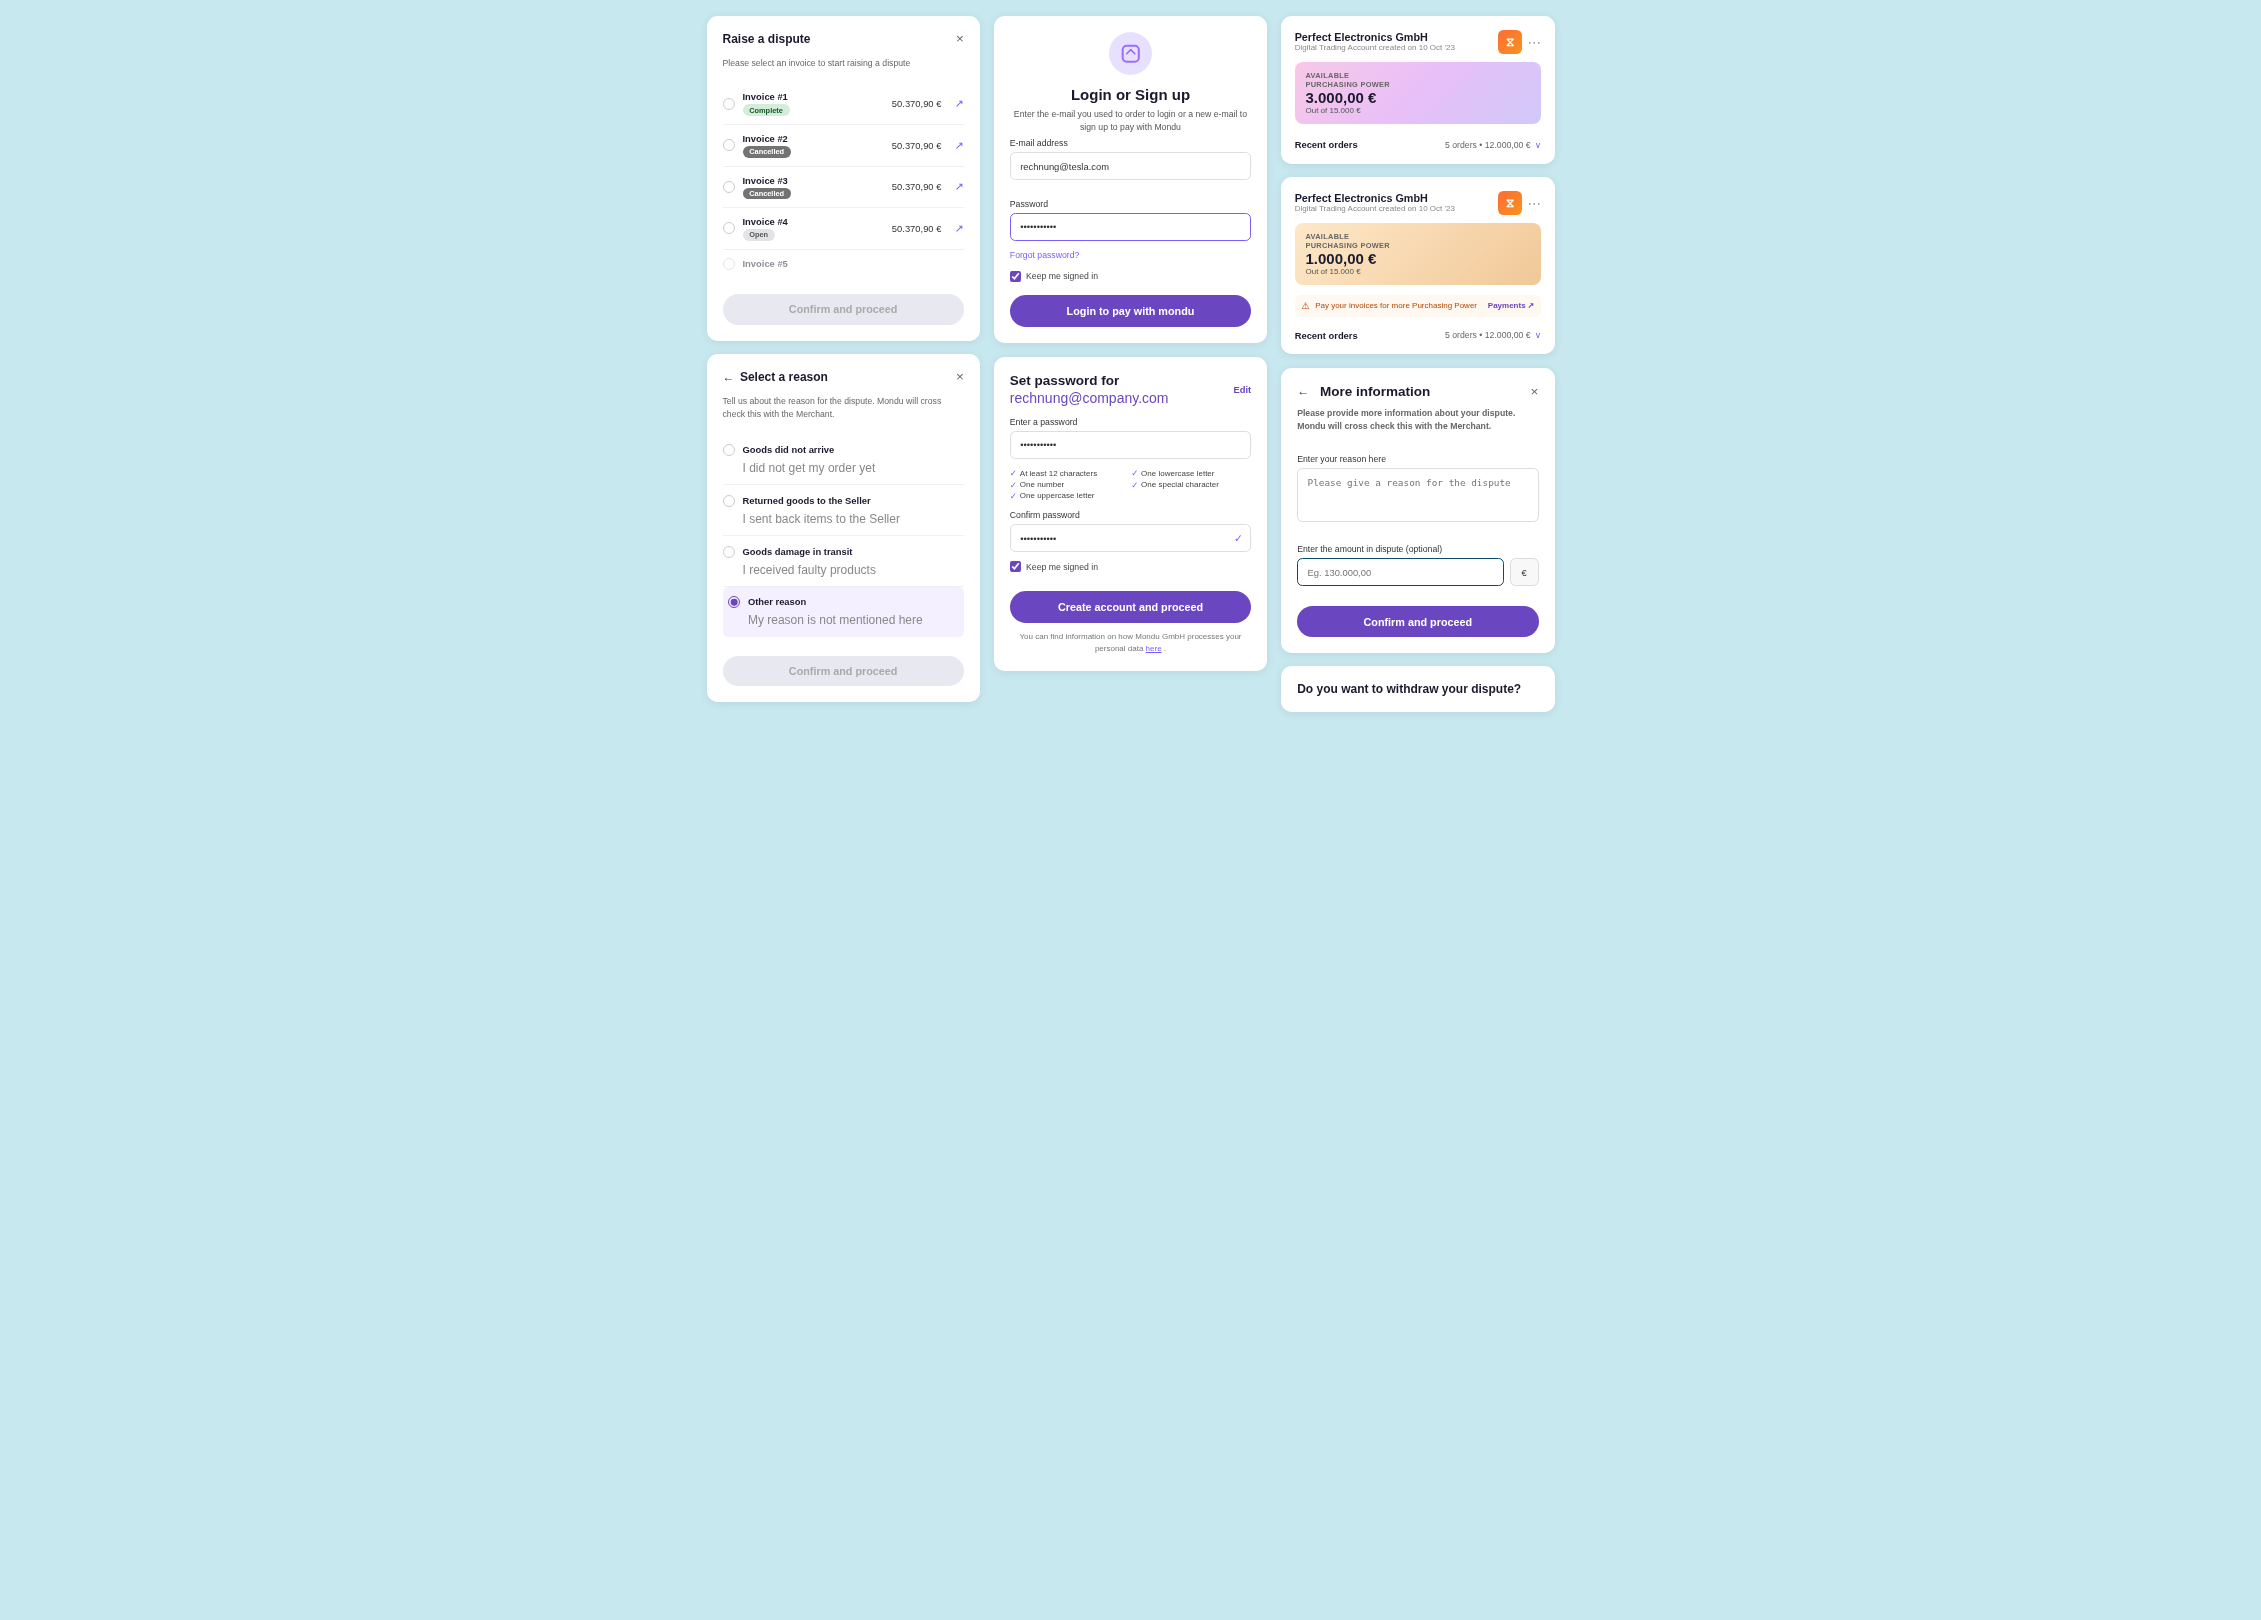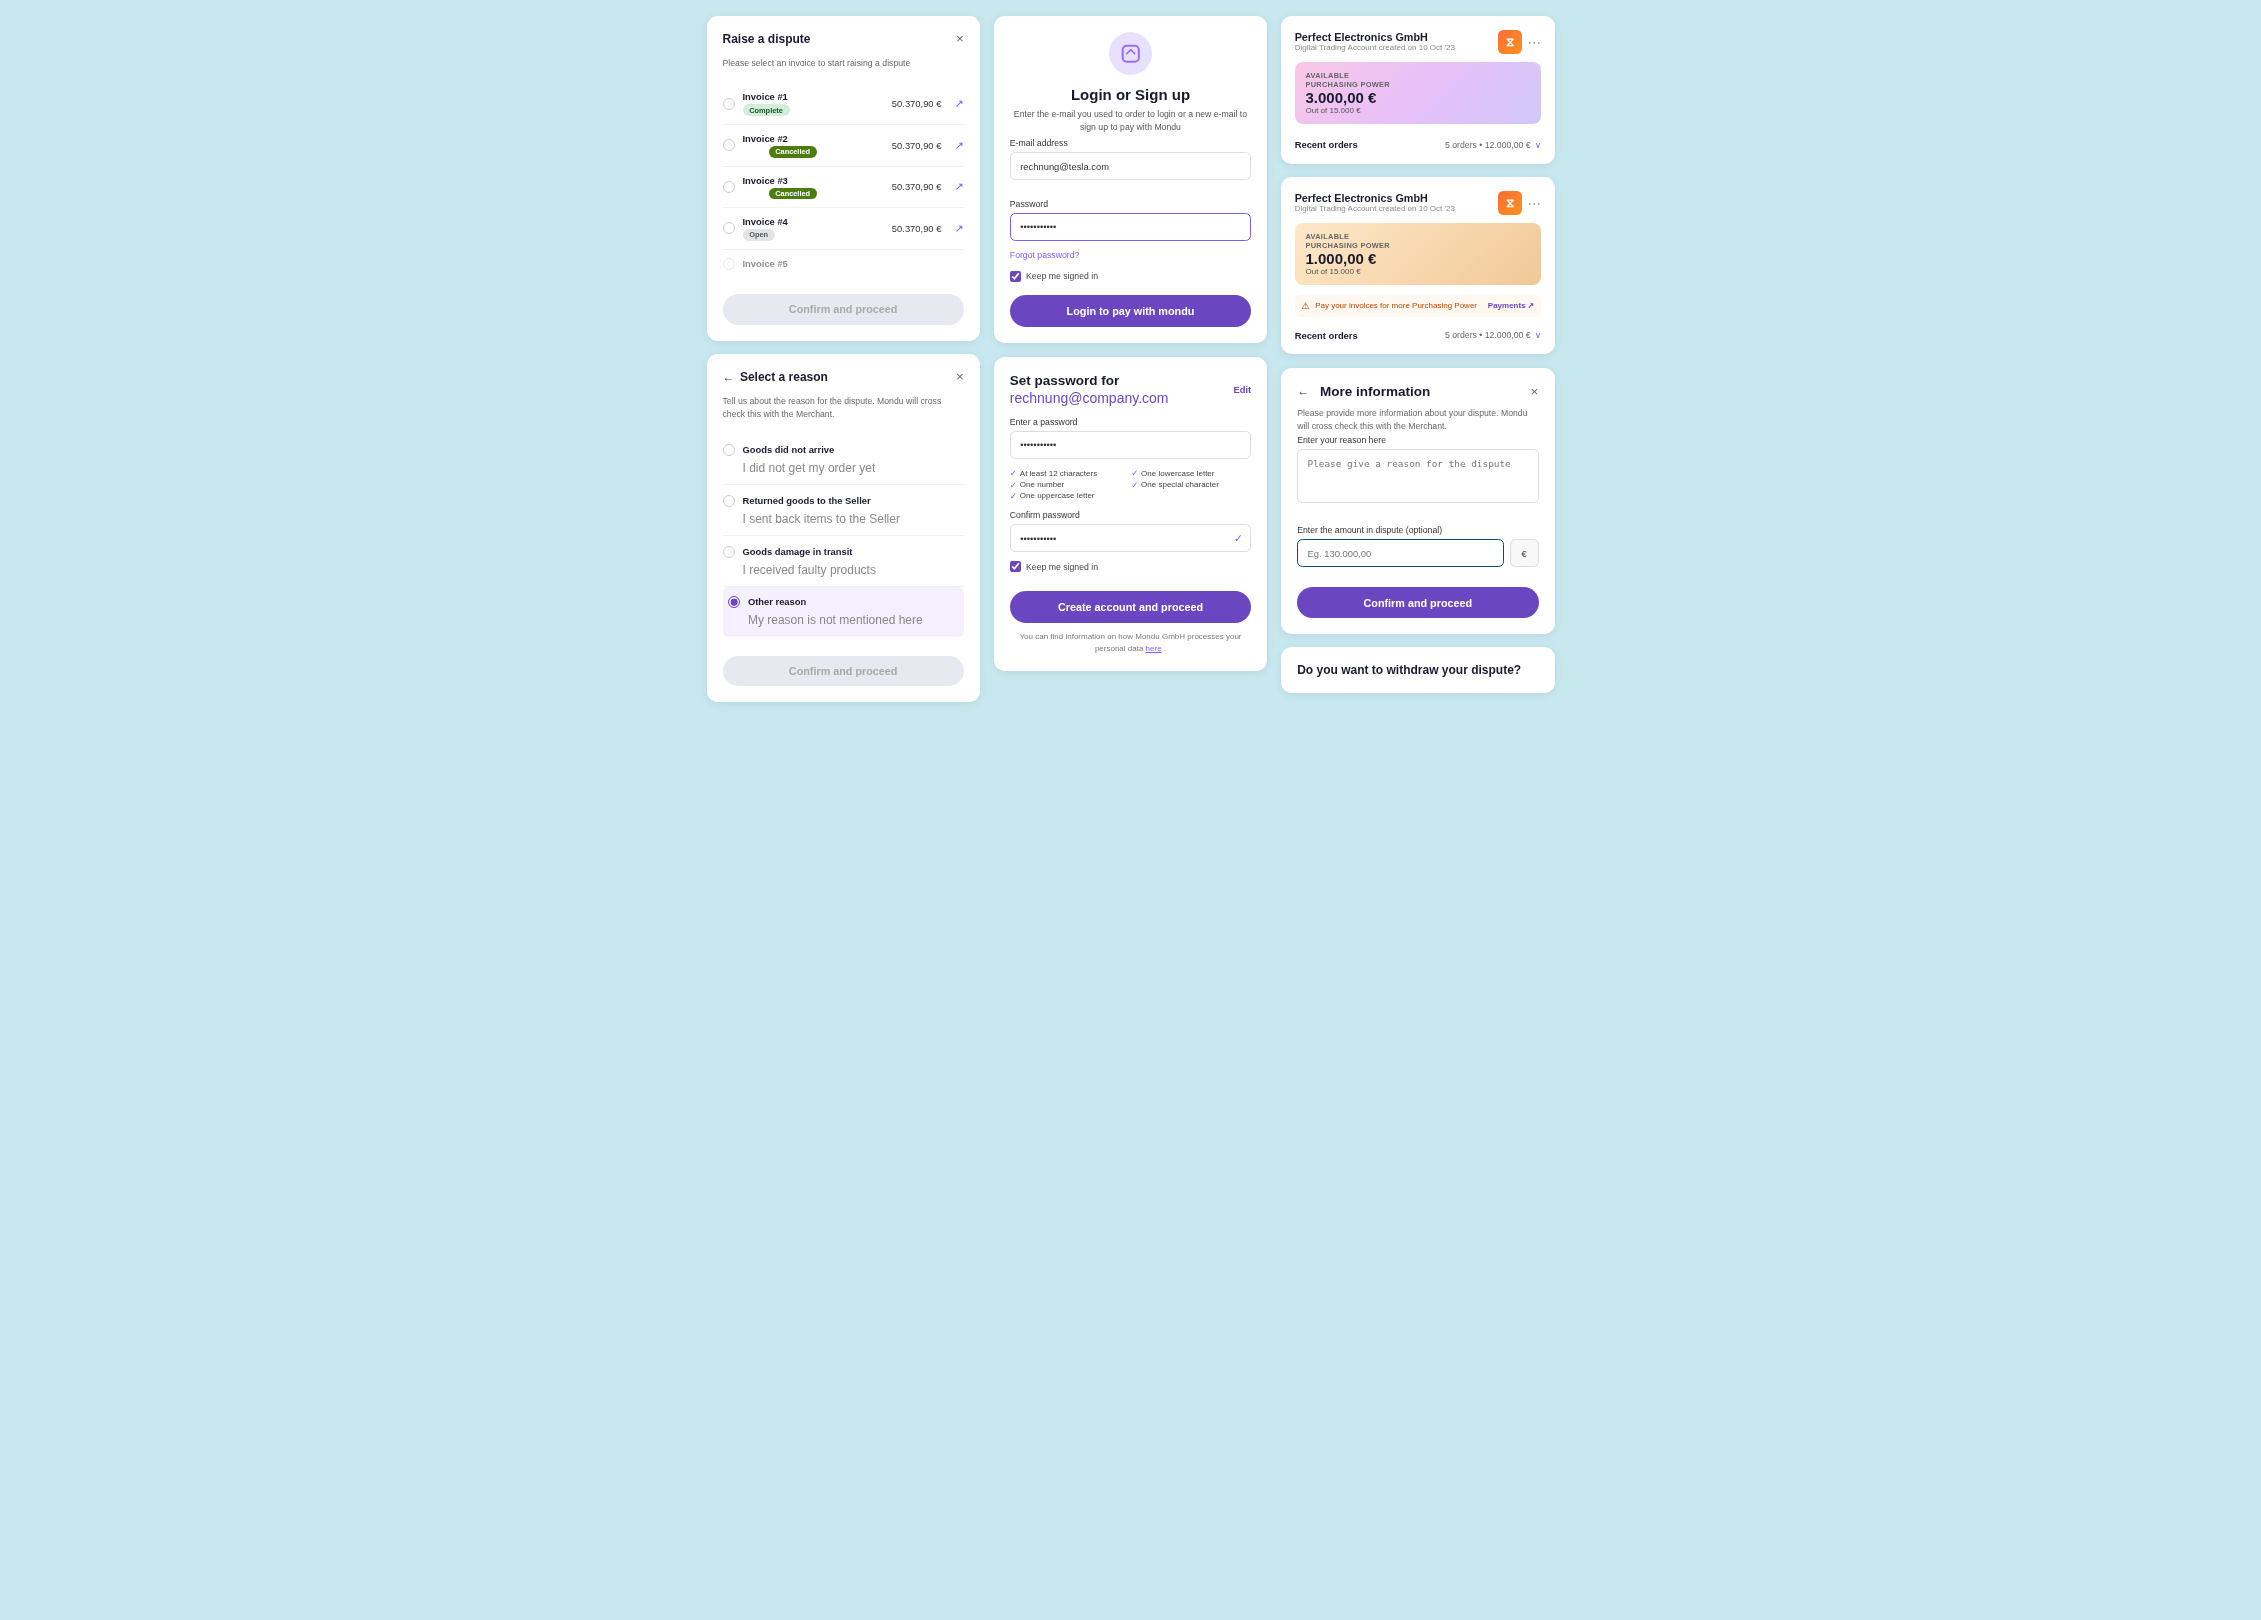--- a/index.html
+++ b/index.html
@@ -92,21 +92,21 @@
     .badge {
       display: inline-block;
       padding: 1.3px 6.7px;
       border-radius: 672px;
       font-size: 7.4px;
       font-weight: 600;
       margin-top: 2px;
       text-align: right;
     }
     .badge-complete { background: #d4edda; color: #155724; }
-    .badge-cancelled { background: #4d7c0f; color: #fff; margin-left: 26px; }
+    .badge-cancelled { background: #737373; color: #fff; }
     .badge-open { background: #e2e3e5; color: #555; }
     .invoice-amount { font-size: 9.4px; color: #333; margin-left: auto; }
     .ext-link {
       color: #7c5cfc;
       font-size: 10.8px;
       cursor: pointer;
       margin-left: 5.4px;
     }
     .invoice-faded { opacity: 0.5; }
 
@@ -264,21 +264,21 @@
 
     
     .more-info-card {
       background: #fff;
       border-radius: 10.8px;
       padding: 16px;
       box-shadow: 0 1.3px 8px rgba(0,0,0,0.08);
     }
     .more-info-header { display: flex; align-items: center; justify-content: space-between; margin-bottom: 8px; }
     .more-info-title { font-size: 13.5px; font-weight: 700; color: #1a1a2e; }
-    .more-info-sub { font-size: 8.7px; color: #666; margin-bottom: 2px; line-height: 1.5; }
+    .more-info-sub { font-size: 8.7px; color: #666; margin-bottom: 21px; line-height: 1.5; font-weight: bold; }
     .reason-textarea {
       width: 100%;
       padding: 8px 9.4px;
       border: 1px solid #ddd;
       border-radius: 5.4px;
       font-size: 9.4px;
       color: #999;
       resize: none;
       height: 54px;
       outline: none;

